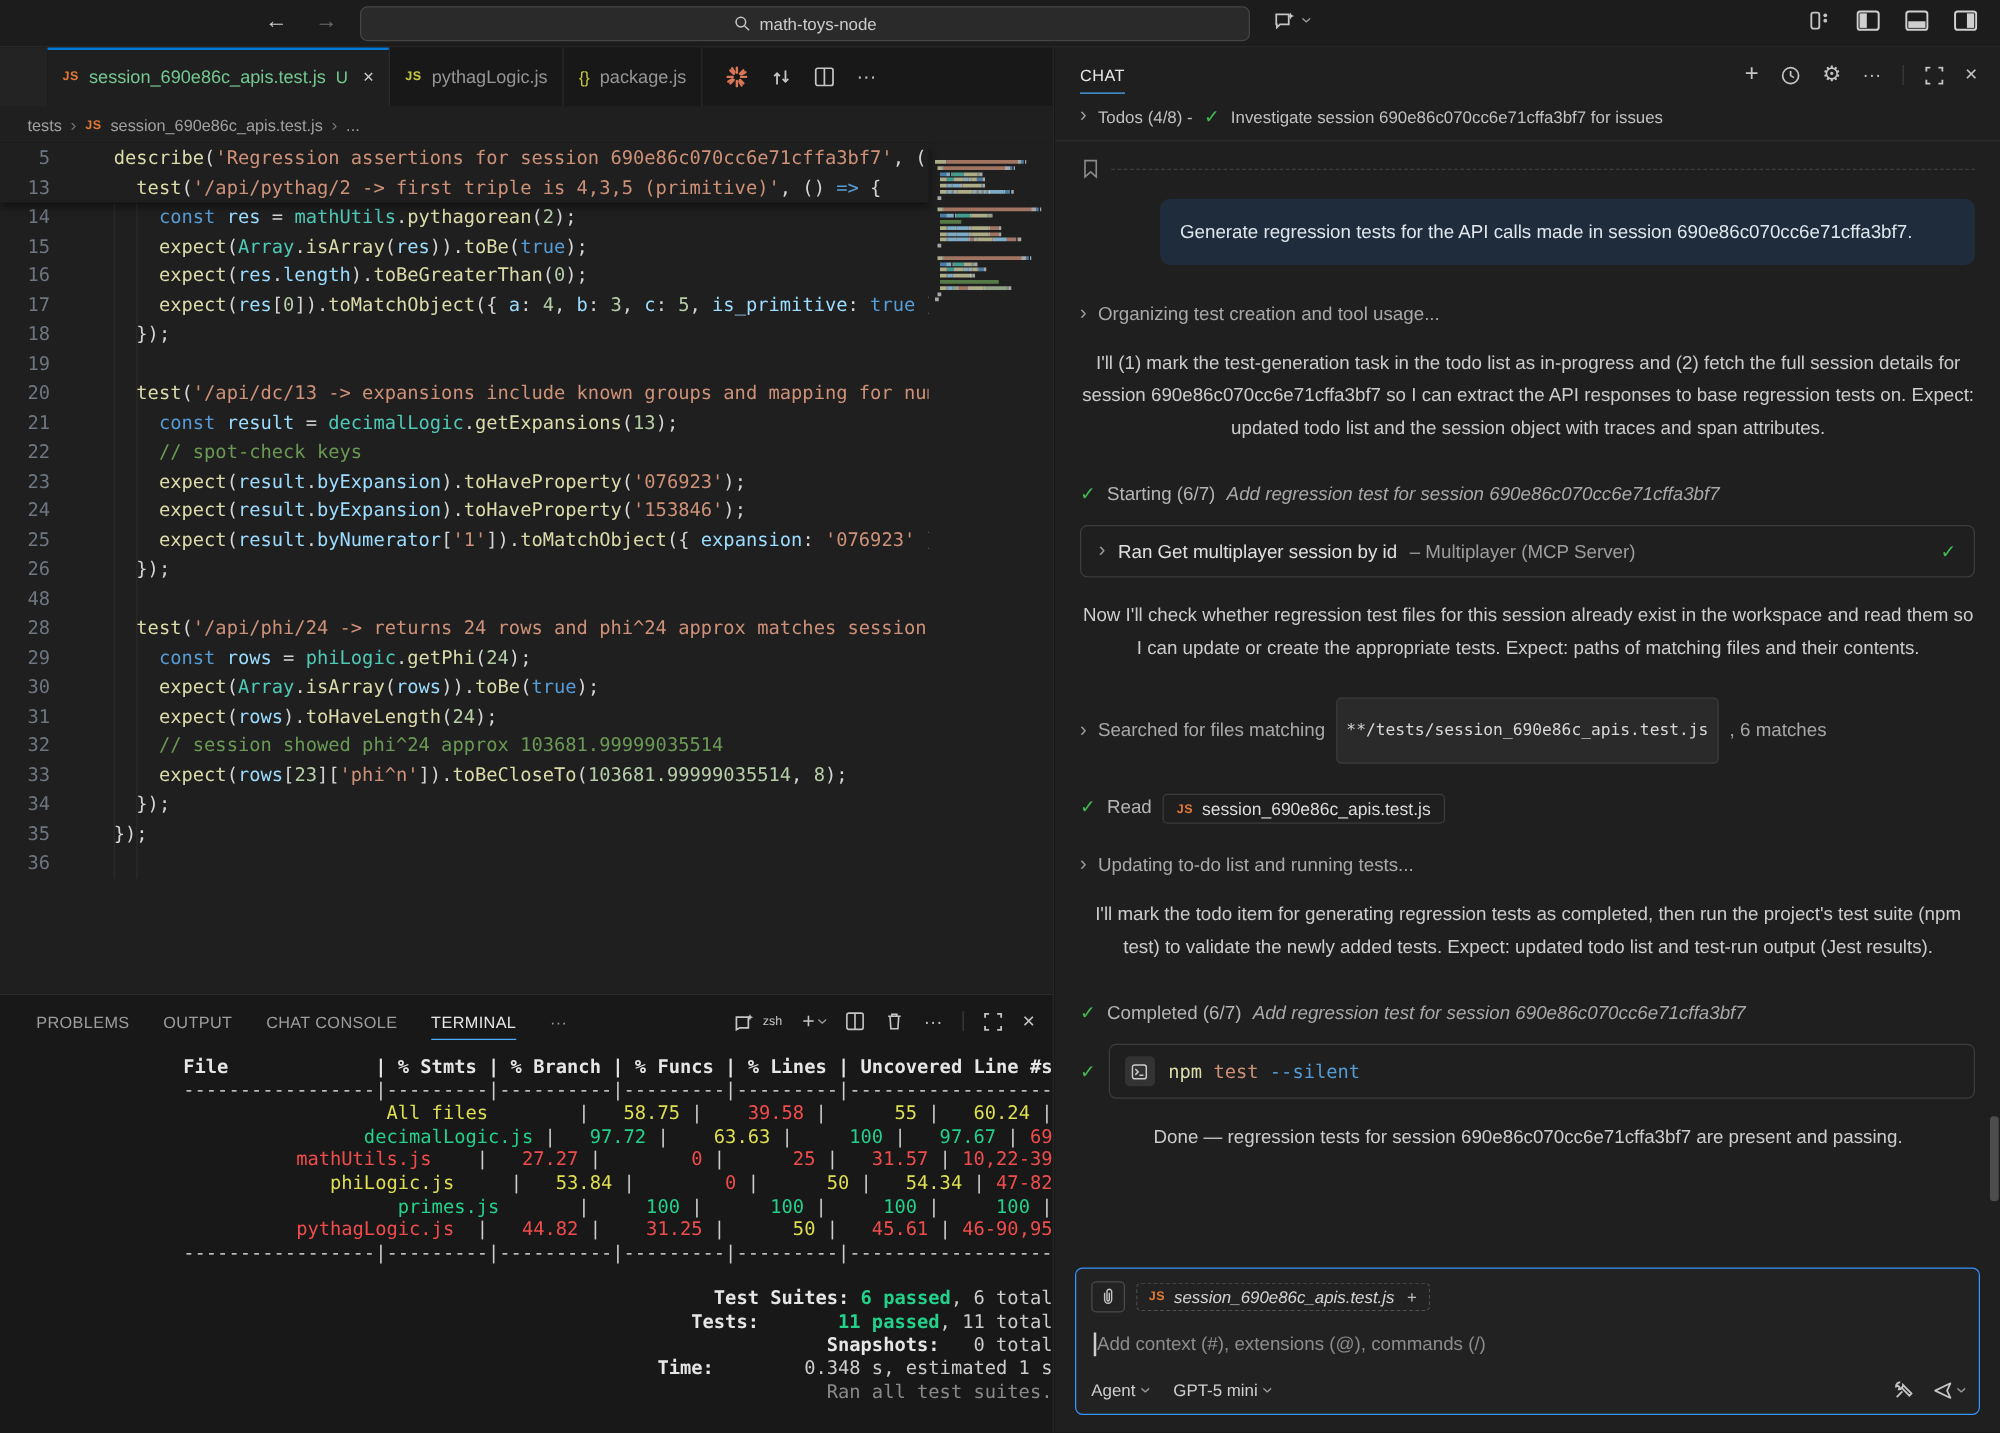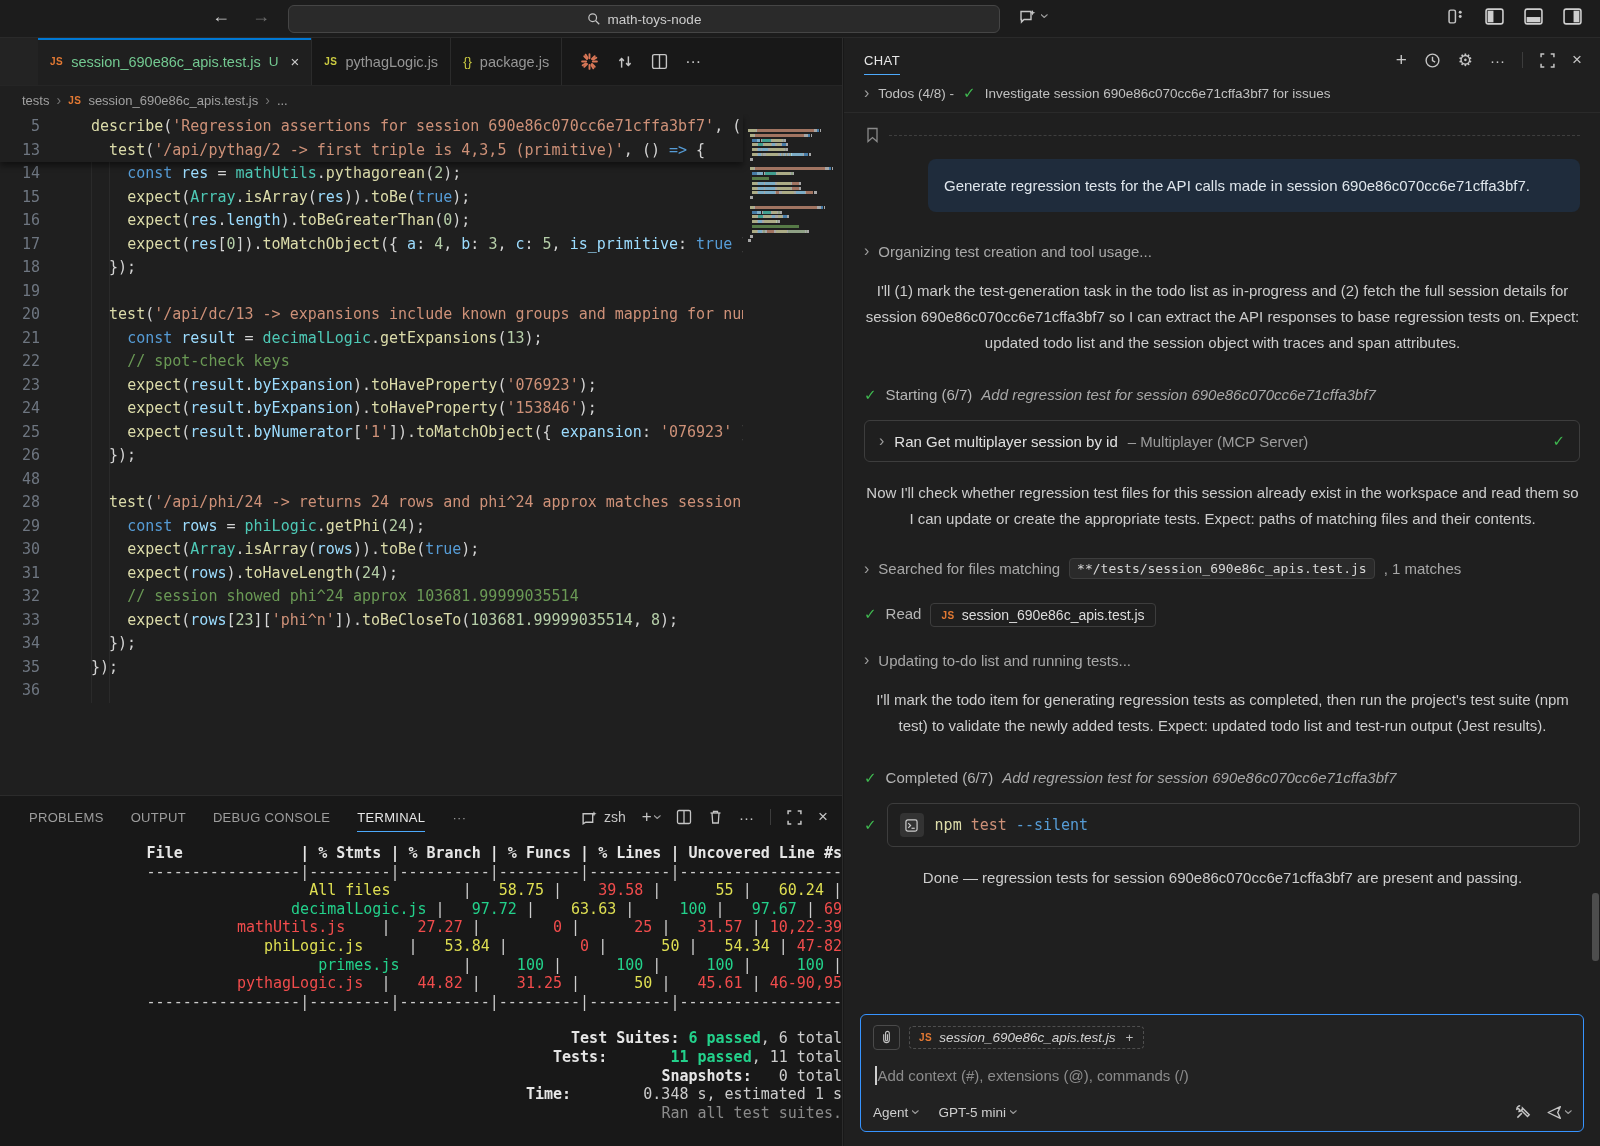--- a/index.html
+++ b/index.html
@@ -86,21 +86,21 @@
   .chev-row { display:flex; align-items:center; gap:9px; color:#a8a8a8; margin-top:30px; font-size:15px; }
   .para { color:#cccccc; line-height:26px; margin:18px 0 0 1px;text-align:center; }
   .check-row { display:flex; align-items:baseline; gap:9px; margin-top:30px; color:#b5b5b5; }
   .italic { font-style:italic; color:#a8a8a8; }
   .tool-box { display:flex; align-items:center; gap:10px; border:1px solid #3d3d3d; border-radius:6px;
     padding:11px 14px; margin:16px 0 0 0; }
   .tool-title { color:#e0e0e0; }
   .tool-suffix { color:#9d9d9d; }
   .grn { color:#3fb950; font-size:15px; }
   .code-chip { font-family:"DejaVu Sans Mono",monospace; font-size:13px; background:#2a2a2a;
-    border:1px solid #3d3d3d; border-radius:4px; padding:2px 7px; color:#d7d7d7; }
+    border:1px solid #3d3d3d; border-radius:4px; padding:18px 7px; color:#d7d7d7; }
   .file-chip { display:inline-flex; align-items:center; gap:7px; border:1px solid #3d3d3d; border-radius:4px;
     padding:3px 10px; color:#dddddd; font-size:14px; }
   .cmd-box { flex:1; display:flex; align-items:center; gap:11px; border:1px solid #3d3d3d; border-radius:6px;
     padding:9px 12px; font-family:"DejaVu Sans Mono",monospace; font-size:15px; }
   .cmd-icon-bg { width:24px; height:24px; background:#333333; border-radius:4px; display:flex;
     align-items:center; justify-content:center; color:#cccccc; }
   .cmd-y{color:#dcdcaa}.cmd-s{color:#ce9178}.cmd-b{color:#569cd6}
 
   .chat-input { position:absolute; left:16px; right:16px; bottom:14px; border:1px solid #3794ff;
     border-radius:6px; background:#222222; padding:10px 12px 10px 12px; }
@@ -306,30 +306,30 @@
           <div class="mm-row"><span class="mm-seg" style="width: 1.9px; background: transparent;"></span><span class="mm-seg tk-p" style="width: 2.85px;"></span></div>
           <div class="mm-row"><span class="mm-seg tk-p" style="width: 2.85px;"></span></div>
           <div class="mm-row"></div>
         </div>
     </div>
 
     <div class="panel">
       <div class="panel-header">
         <div class="ptab">PROBLEMS</div>
         <div class="ptab">OUTPUT</div>
-        <div class="ptab">DEBUG CONSOLE</div>
+        <div class="ptab">CHAT CONSOLE</div>
         <div class="ptab active">TERMINAL</div>
         <div class="ptab">···</div>
         <div class="panel-right">
           <span style="display:flex;align-items:center;gap:6px;">
             <svg width="17" height="17" viewBox="0 0 16 16">
                 <path d="M2 4.5 h9 v8 h-6.5 L2 14 z" fill="none" stroke="#c5c5c5" stroke-width="1.3"></path>
                 <path d="M12.2 2 l0.7 1.8 1.8 0.7 -1.8 0.7 -0.7 1.8 -0.7 -1.8 -1.8 -0.7 1.8 -0.7 z" fill="#c5c5c5"></path>
               </svg>
-            <span style="font-size:14px;">zsh</span>
+            <span style="font-size:10px;">zsh</span>
           </span>
           <span style="display:flex;align-items:center;gap:3px;">
             <span style="font-size:17px;">+</span>
             <span class="rot90 chev">›</span>
           </span>
           <span>
             <svg width="16" height="16" viewBox="0 0 16 16">
                 <rect x="1.5" y="1.5" width="13" height="13" rx="1.5" fill="none" stroke="#c5c5c5" stroke-width="1.3"></rect>
                 <line x1="8" y1="1.5" x2="8" y2="14.5" stroke="#c5c5c5" stroke-width="1.3"></line>
               </svg>
@@ -445,21 +445,21 @@
         <span class="tool-suffix">– Multiplayer (MCP Server)</span>
         <span class="grn" style="margin-left:auto;">✓</span>
       </div>
 
       <div class="para">Now I'll check whether regression test files for this session already exist in the workspace and read them so I can update or create the appropriate tests. Expect: paths of matching files and their contents.</div>
 
       <div class="chev-row" style="margin-top:26px;">
         <span class="chev">›</span>
         <span>Searched for files matching</span>
         <span class="code-chip">**/tests/session_690e86c_apis.test.js</span>
-        <span>, 1 matches</span>
+        <span>, 6 matches</span>
       </div>
 
       <div class="check-row" style="margin-top:24px;">
         <span class="grn">✓</span>
         <span>Read</span>
         <span class="file-chip">
           <span class="js-badge js-orange">JS</span>
           <span>session_690e86c_apis.test.js</span>
         </span>
       </div>

